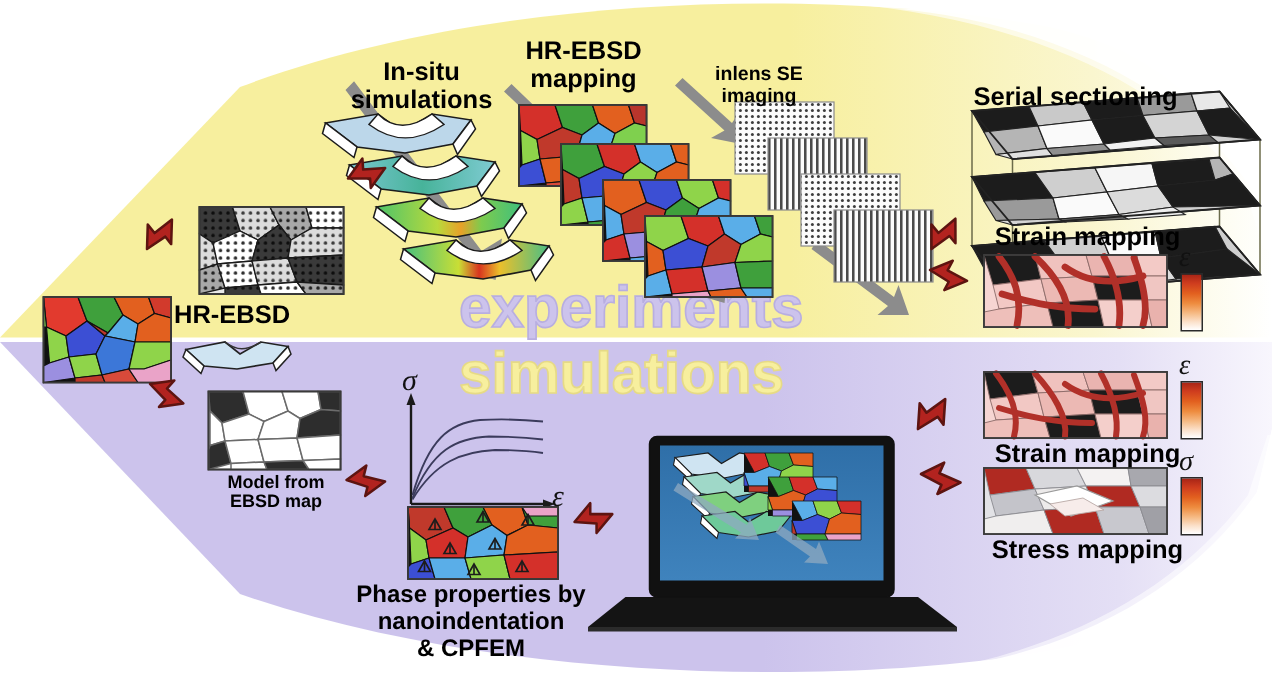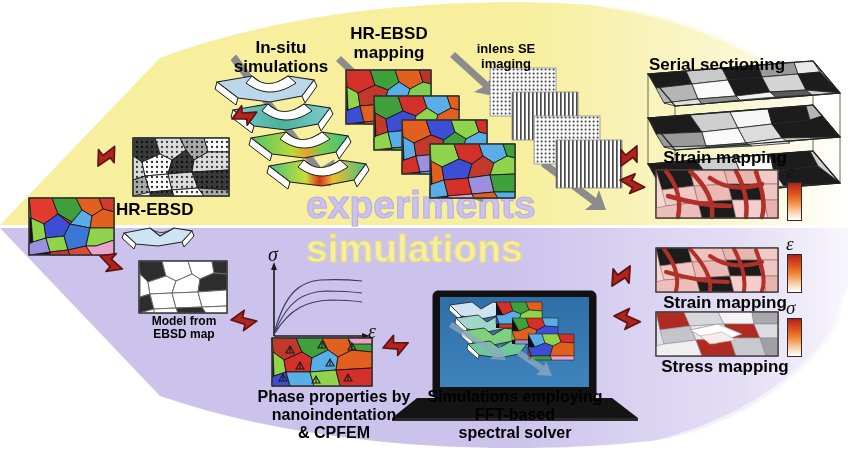--- a/index.html
+++ b/index.html
@@ -664,25 +664,22 @@
   <div class="lbl" style="left:452px;top:20px;width:108px;font-size:13px;margin-top:22px;">inlens SE
 imaging</div>
 
   <div class="lbl" style="left:632px;top:34px;width:170px;font-size:17px;margin-top:21px;">Serial sectioning</div>
 
   <div class="lbl" style="left:652px;top:148px;width:146px;font-size:17px;">Strain mapping</div>
 
   <div class="lbl" style="left:128px;top:315px;width:112px;font-size:12px;">Model from
 EBSD map</div>
 
-  <div class="lbl" style="left:244px;top:388px;width:180px;font-size:16px;">Phase properties by
+  <div class="lbl" style="left:224px;top:388px;width:180px;font-size:16px;">Phase properties by
 nanoindentation
 &amp; CPFEM</div>
 
-  <div class="lbl" style="left:420px;top:388px;width:190px;font-size:16px;">Simulations employing
-FFT-based
-spectral solver</div>
 
   <div class="lbl" style="left:652px;top:293px;width:146px;font-size:17px;">Strain mapping</div>
 
   <div class="lbl" style="left:652px;top:357px;width:146px;font-size:17px;">Stress mapping</div>
 
 </div>
 
 </body></html>

